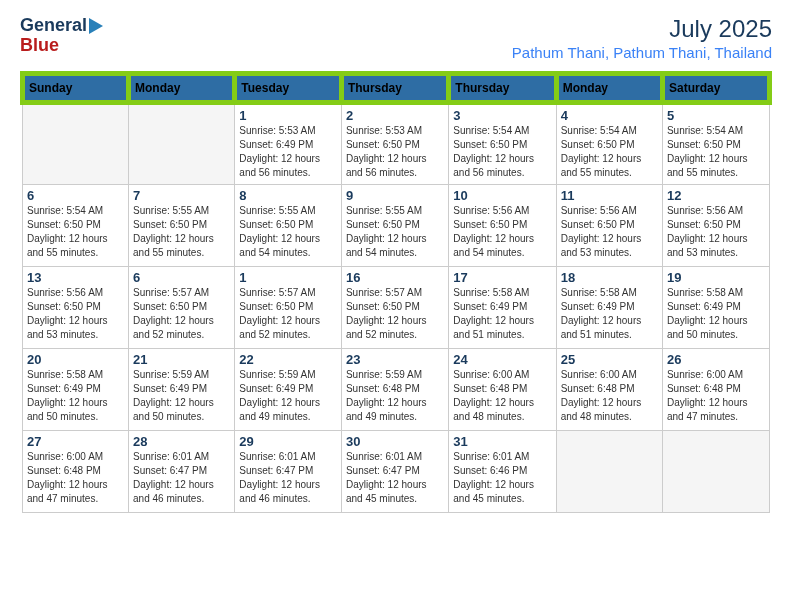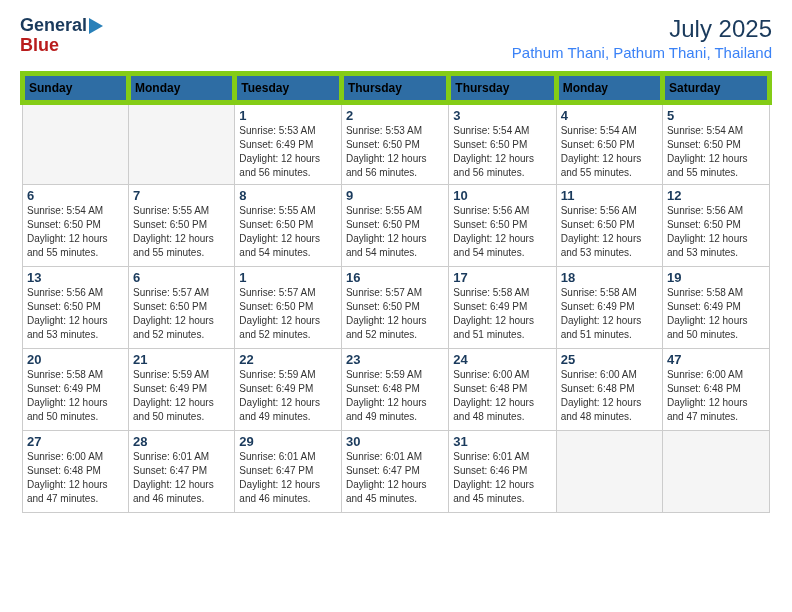--- a/index.html
+++ b/index.html
@@ -235,21 +235,21 @@
       </td>
           <td>
         <span class="day-number">24</span>
         <span class="day-info">Sunrise: 6:00 AM<br>Sunset: 6:48 PM<br>Daylight: 12 hours and 48 minutes.</span>
       </td>
           <td>
         <span class="day-number">25</span>
         <span class="day-info">Sunrise: 6:00 AM<br>Sunset: 6:48 PM<br>Daylight: 12 hours and 48 minutes.</span>
       </td>
           <td>
-        <span class="day-number">47</span>
+        <span class="day-number">26</span>
         <span class="day-info">Sunrise: 6:00 AM<br>Sunset: 6:48 PM<br>Daylight: 12 hours and 47 minutes.</span>
       </td>
         </tr>
         <tr>
           <td>
         <span class="day-number">27</span>
         <span class="day-info">Sunrise: 6:00 AM<br>Sunset: 6:48 PM<br>Daylight: 12 hours and 47 minutes.</span>
       </td>
           <td>
         <span class="day-number">28</span>

